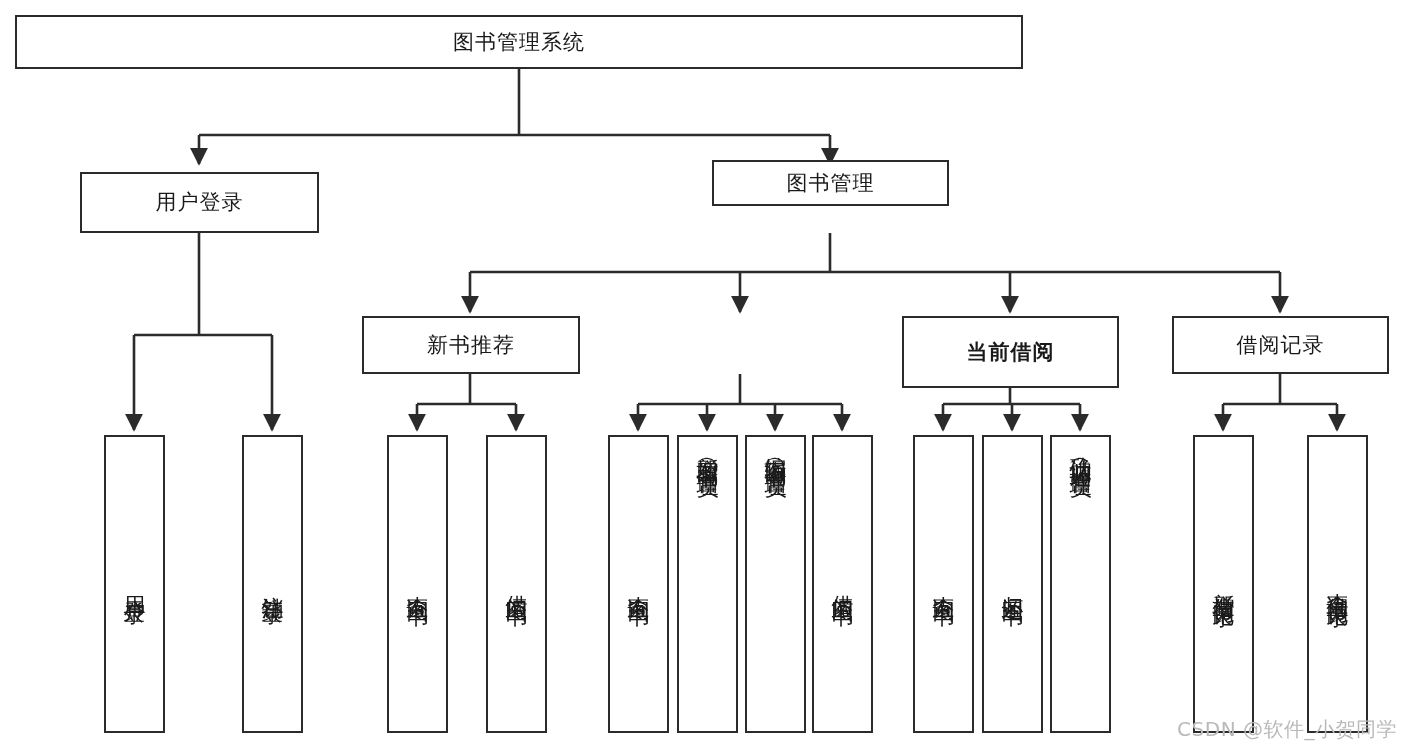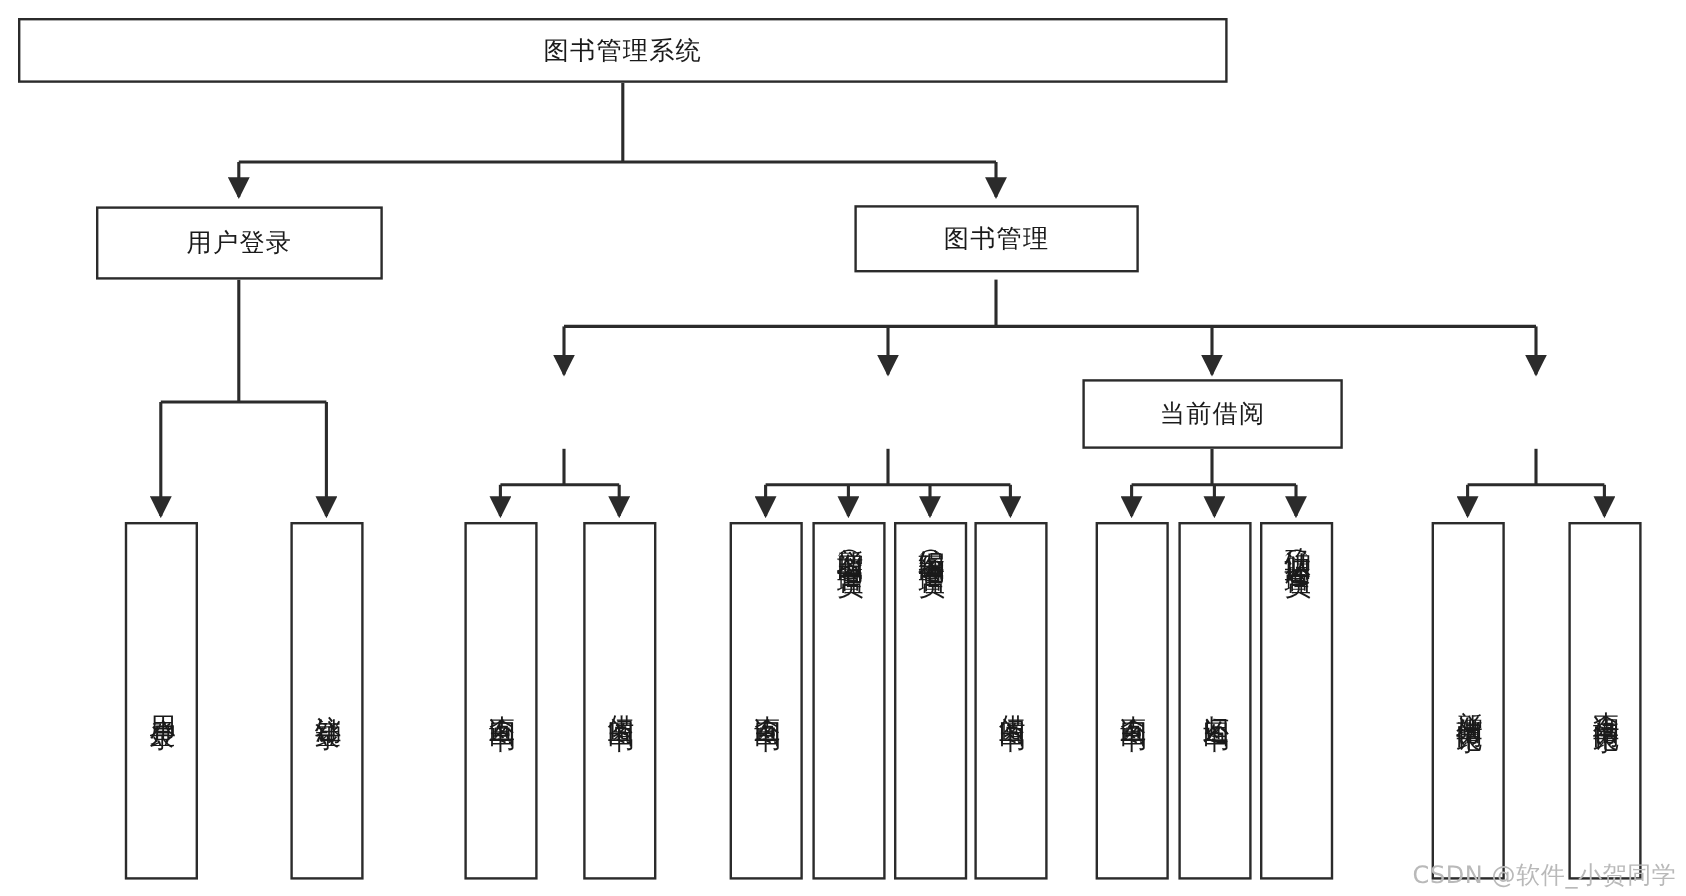--- a/index.html
+++ b/index.html
@@ -134,30 +134,36 @@
   </svg>
 
   <div class="node horiz" style="left:15px; top:15px; width:1008px; height:54px;">
     <span class="lbl">图书管理系统</span>
   </div>
 
   <div class="node horiz" style="left:80px; top:172px; width:239px; height:61px;">
     <span class="lbl">用户登录</span>
   </div>
 
-  <div class="node horiz" style="left:712px; top:171px; width:237px; height:56px;">
+  <div class="node horiz" style="left:712px; top:160px; width:237px; height:46px;">
     <span class="lbl">图书管理</span>
   </div>
 
-
-
-  <div class="node horiz" style="left:902px; top:316px; width:217px; height:58px;">
+  <div class="node horiz" style="left:362px; top:316px; width:218px; height:58px;">
+    <span class="lbl">新书推荐</span>
+  </div>
+
+
+  <div class="node horiz" style="left:902px; top:316px; width:217px; height:72px;font-weight:bold;">
     <span class="lbl">当前借阅</span>
   </div>
 
+  <div class="node horiz" style="left:1172px; top:316px; width:217px; height:58px;">
+    <span class="lbl">借阅记录</span>
+  </div>
 
   <div class="node vert mid" style="left:104px; top:435px; width:61px; height:298px;">
     <span class="lbl">用户登录</span>
   </div>
 
   <div class="node vert mid" style="left:242px; top:435px; width:61px; height:298px;">
     <span class="lbl">注销登录</span>
   </div>
 
   <div class="node vert mid" style="left:387px; top:435px; width:61px; height:298px;">

